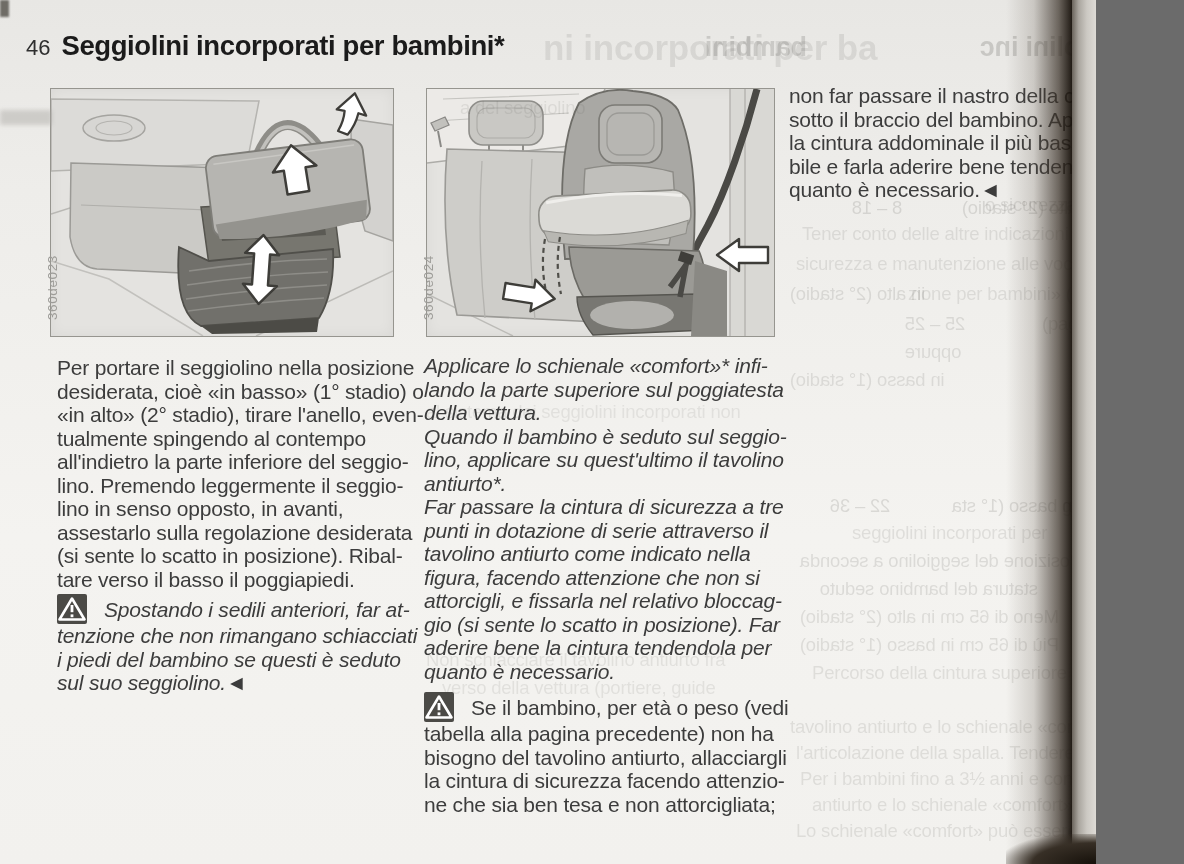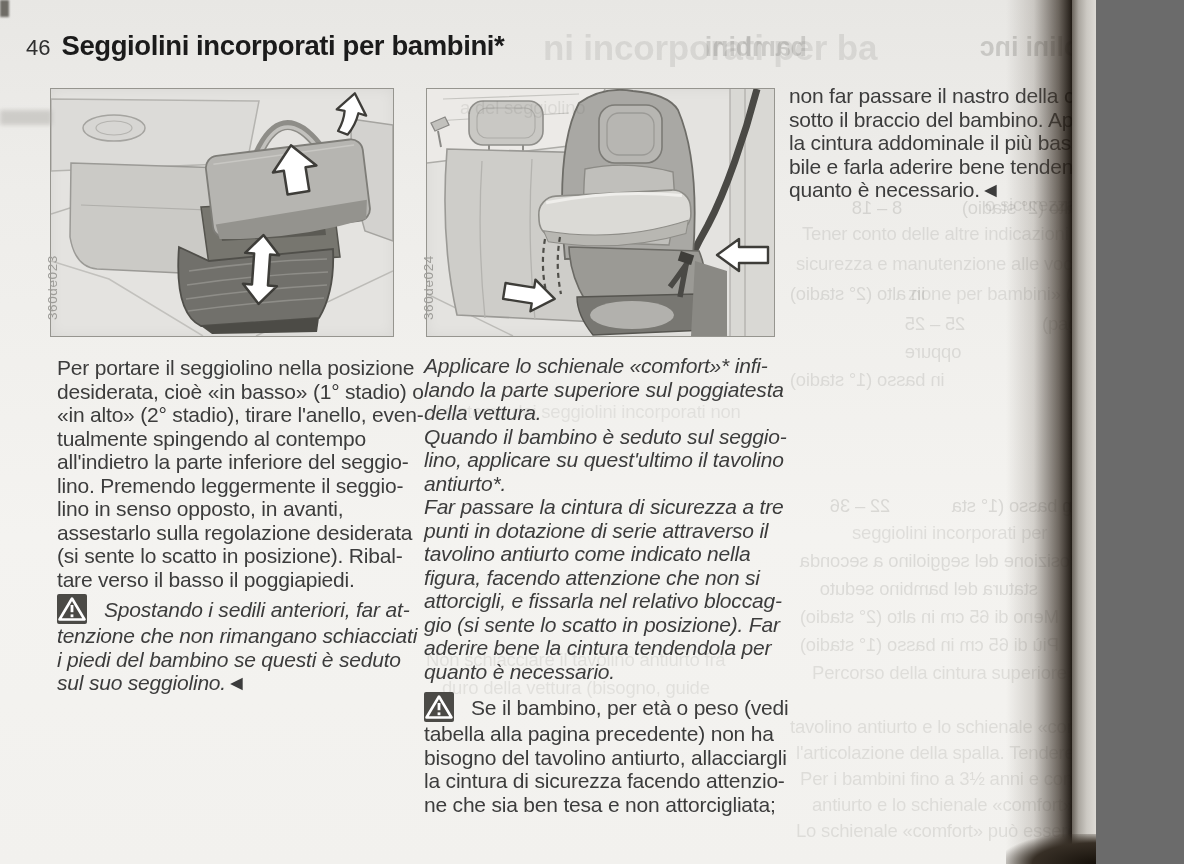--- a/index.html
+++ b/index.html
@@ -90,21 +90,21 @@
       <span class="ghost mirror" style="left: 800px; top: 605px; opacity: 0.14;">Meno di 65 cm in alto (2° stadio)</span>
       <span class="ghost mirror" style="left: 800px; top: 633px; opacity: 0.14;">Più di 65 cm in basso (1° stadio)</span>
       <span class="ghost" style="left: 812px; top: 661px; opacity: 0.13;">Percorso della cintura superiore</span>
       <span class="ghost" style="left: 790px; top: 715px; opacity: 0.13;">tavolino antiurto e lo schienale «comfort»</span>
       <span class="ghost" style="left: 796px; top: 741px; opacity: 0.13;">l'articolazione della spalla. Tendere la</span>
       <span class="ghost" style="left: 800px; top: 767px; opacity: 0.13;">Per i bambini fino a 3½ anni e consigli</span>
       <span class="ghost" style="left: 812px; top: 793px; opacity: 0.13;">antiurto e lo schienale «comfort».</span>
       <span class="ghost" style="left: 796px; top: 819px; opacity: 0.13;">Lo schienale «comfort» può essere u</span>
       <span class="ghost" style="left: 426px; top: 400px; opacity: 0.1;">al sistema dei seggiolini incorporati non</span>
       <span class="ghost" style="left: 426px; top: 648px; opacity: 0.11;">Non schiacciare il tavolino antiurto fra</span>
-      <span class="ghost" style="left: 442px; top: 676px; opacity: 0.11;">duro della vettura (bisogno, guide</span>
+      <span class="ghost" style="left: 442px; top: 676px; opacity: 0.11;">verso della vettura (portiere, guide</span>
     </div>
 
   <div class="figure" id="figure-left">
     <svg width="342" height="247" viewBox="0 0 342 247">
 
       <path d="M0,125 L88,97" stroke="#b9b8b4" stroke-width="1.5" fill="none"></path>
       <path d="M0,172 L58,190 L152,247" stroke="#c2c1bd" stroke-width="1.5" fill="none"></path>
       <path d="M205,247 L342,182" stroke="#bcbbb7" stroke-width="1.5" fill="none"></path>
       <path d="M298,32 L342,142" stroke="#b9b8b4" stroke-width="1.5" fill="none"></path>
 

